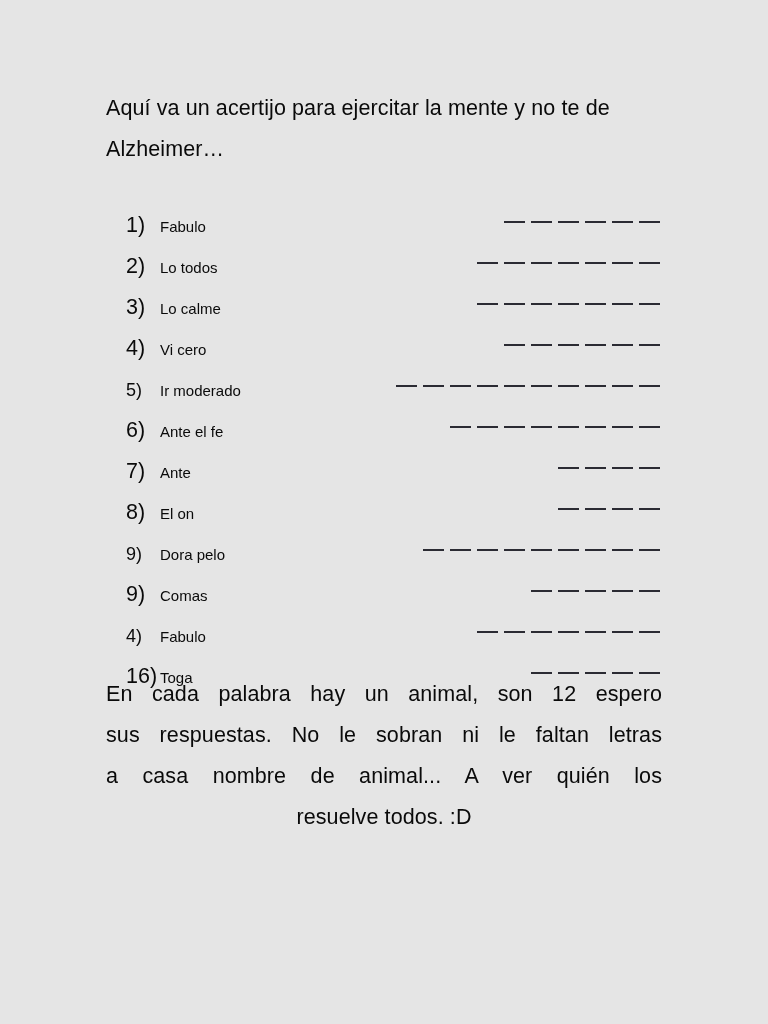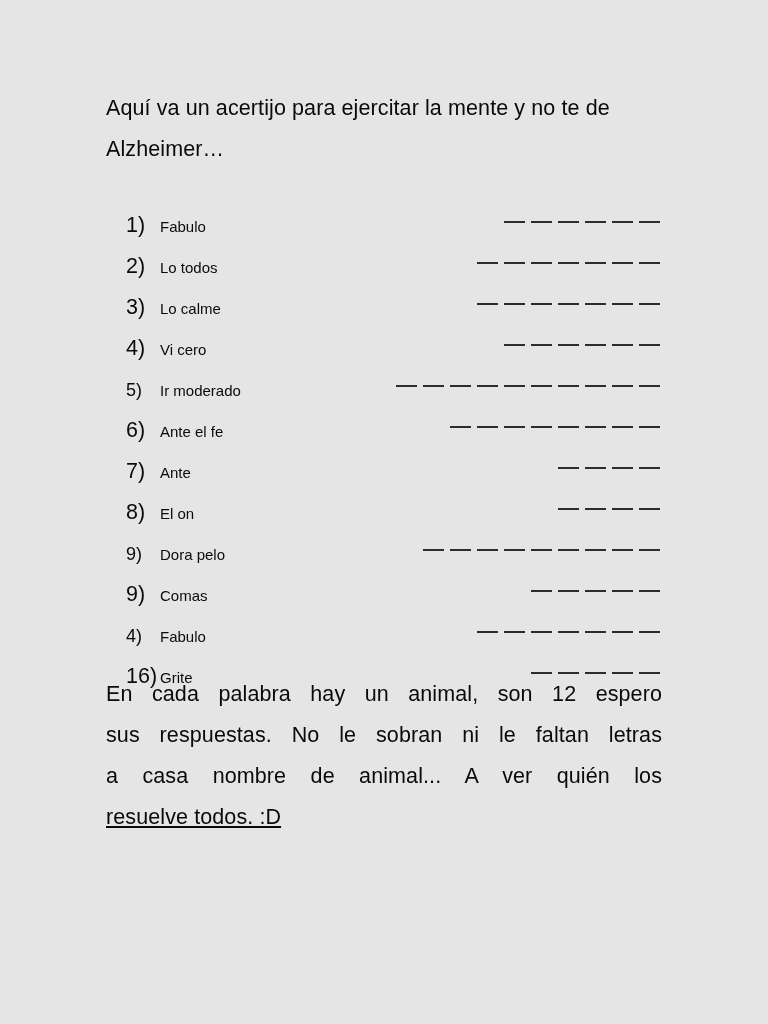--- a/index.html
+++ b/index.html
@@ -94,22 +94,21 @@
   .outro {
     font-size: 21.5px;
     line-height: 41px;
     letter-spacing: 0.1px;
     text-align: justify;
     text-justify: inter-word;
     margin: 6px 0 0 0;
     white-space: pre-wrap;
   }
   .outro .last-line {
-    text-align: left;
-    text-decoration: underline;
+    text-align: center;
   }
 </style>
 </head>
 <body>
 
 <div class="page">
   <div class="content">
 
     <p class="intro">Aquí va un acertijo para ejercitar la mente y no te de Alzheimer…</p>
 
@@ -164,21 +163,21 @@
           <span class="item-word">Comas</span>
           <span class="item-blanks"><span class="blank" style="border-bottom-color: rgb(43, 43, 51);"></span><span class="blank" style="border-bottom-color: rgb(43, 43, 51);"></span><span class="blank" style="border-bottom-color: rgb(43, 43, 51);"></span><span class="blank" style="border-bottom-color: rgb(43, 43, 51);"></span><span class="blank" style="border-bottom-color: rgb(43, 43, 51);"></span></span>
         </li>
         <li class="puzzle-row">
           <span class="item-num small">4)</span>
           <span class="item-word">Fabulo</span>
           <span class="item-blanks"><span class="blank" style="border-bottom-color: rgb(43, 43, 51);"></span><span class="blank" style="border-bottom-color: rgb(43, 43, 51);"></span><span class="blank" style="border-bottom-color: rgb(43, 43, 51);"></span><span class="blank" style="border-bottom-color: rgb(43, 43, 51);"></span><span class="blank" style="border-bottom-color: rgb(43, 43, 51);"></span><span class="blank" style="border-bottom-color: rgb(43, 43, 51);"></span><span class="blank" style="border-bottom-color: rgb(43, 43, 51);"></span></span>
         </li>
         <li class="puzzle-row">
           <span class="item-num">16)</span>
-          <span class="item-word">Grite</span>
+          <span class="item-word">Toga</span>
           <span class="item-blanks"><span class="blank" style="border-bottom-color: rgb(43, 43, 51);"></span><span class="blank" style="border-bottom-color: rgb(43, 43, 51);"></span><span class="blank" style="border-bottom-color: rgb(43, 43, 51);"></span><span class="blank" style="border-bottom-color: rgb(43, 43, 51);"></span><span class="blank" style="border-bottom-color: rgb(43, 43, 51);"></span></span>
         </li>
       </ul>
 
     <div class="outro"><div style="text-align: justify; text-align-last: justify;">En cada palabra hay un animal, son 12 espero</div><div style="text-align: justify; text-align-last: justify;">sus respuestas. No le sobran ni le faltan letras</div><div style="text-align: justify; text-align-last: justify;">a casa nombre de animal... A ver quién los</div><div class="last-line">resuelve todos. :D</div></div>
 
   </div>
 </div>
 
 </body></html>

